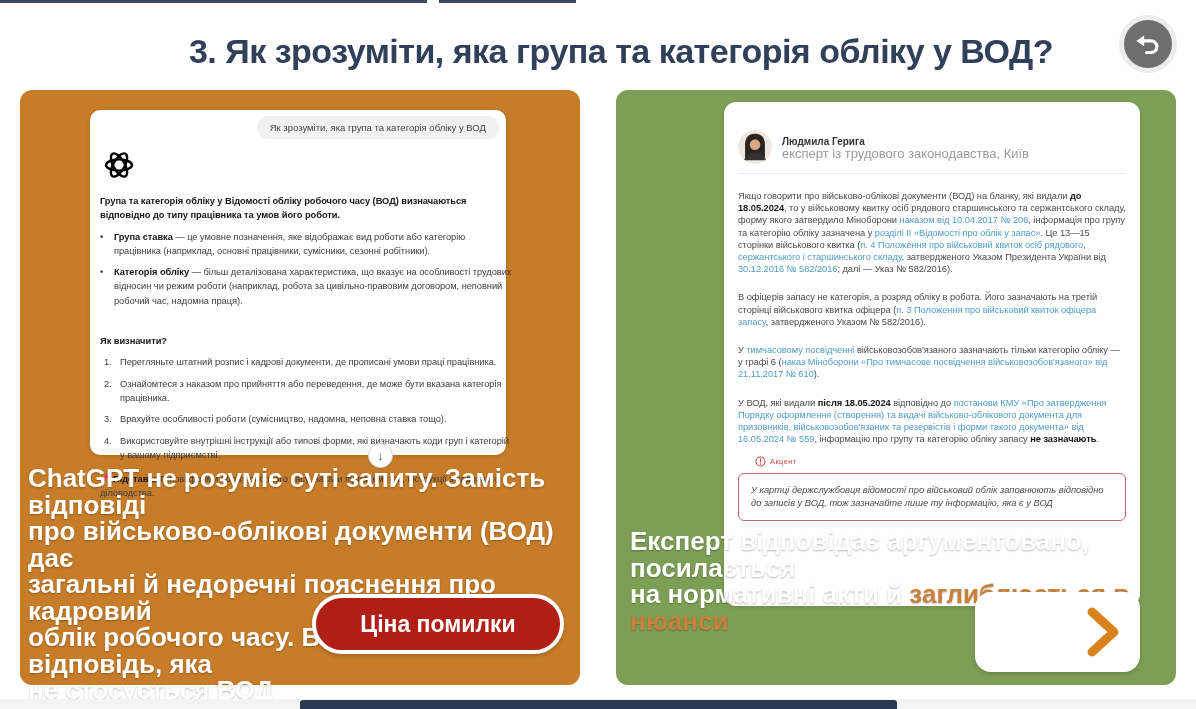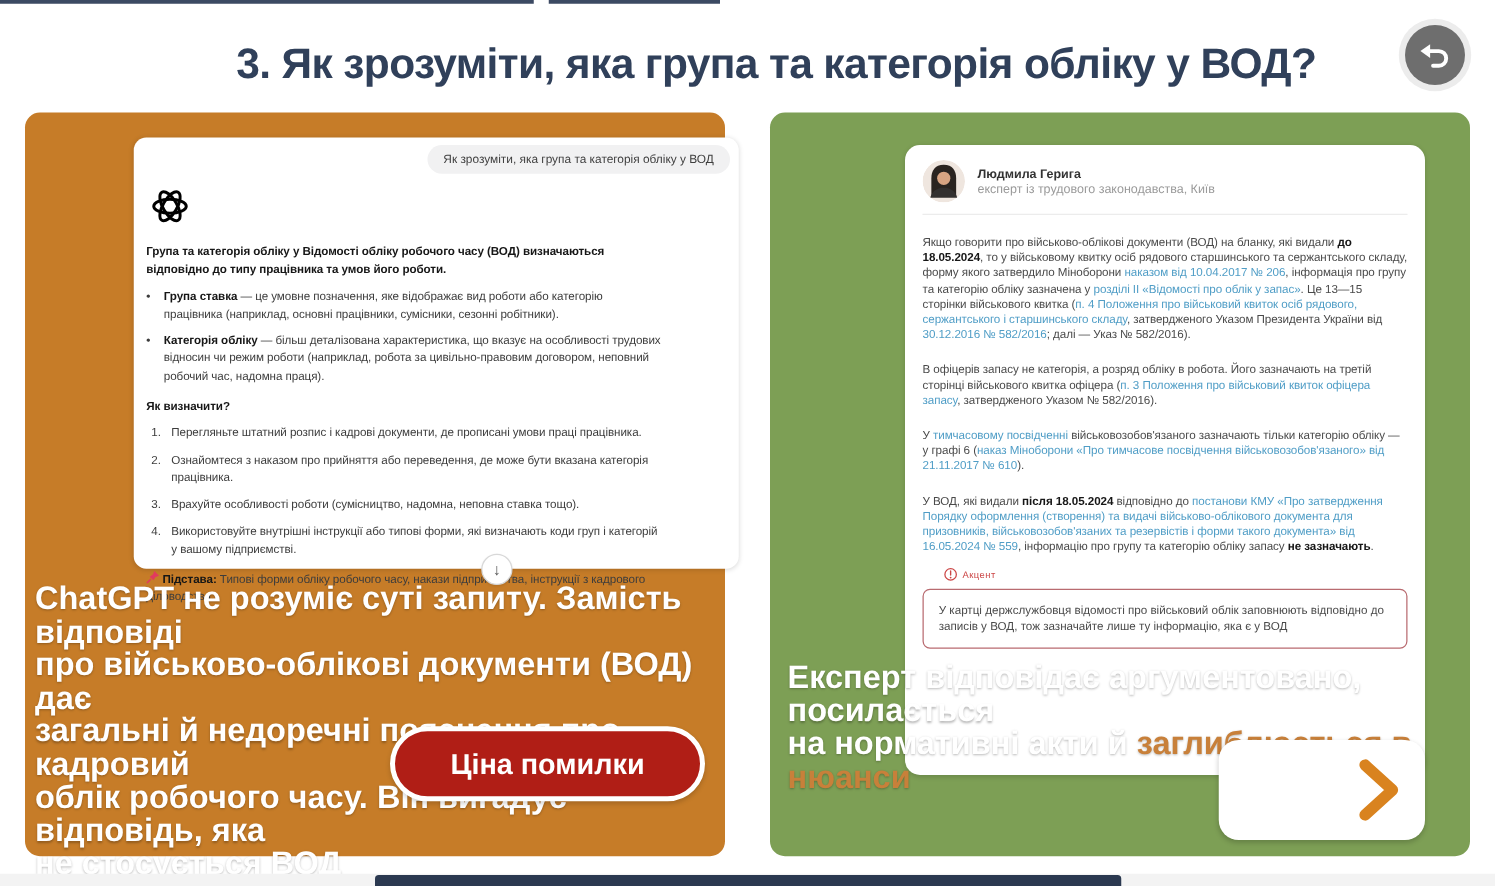--- a/index.html
+++ b/index.html
@@ -17,66 +17,66 @@
             display:flex;align-items:center;justify-content:center;cursor:pointer;}
   .back-inner{width:48px;height:48px;border-radius:50%;background:#6e6e6e;display:flex;
               align-items:center;justify-content:center;}
 
   
   .panel{top:90px;width:560px;height:595px;border-radius:12px;}
   .panel-left{left:20px;background:#c67c28;}
   .panel-right{left:616px;background:#7d9f55;}
 
   
-  .gpt-card{left:87px;top:20px;width:484px;height:345px;background:#fff;border-radius:10px;
+  .gpt-card{left:70px;top:20px;width:416px;height:345px;background:#fff;border-radius:10px;
             box-shadow:0 1px 4px rgba(0,0,0,.15);}
   .gpt-bubble{top:6px;right:7px;max-width:300px;background:#f1f1f2;border-radius:16px;
               padding:6px 13px;font-size:9.5px;color:#3f3f3f;}
   .gpt-logo{left:12px;top:38px;}
   .gpt-body{left:10px;top:84px;width:412px;font-size:9.3px;line-height:14.3px;color:#3c3c3c;
             letter-spacing:-.05px;}
   .gpt-body .s-b, .rich .s-b{font-weight:bold;color:#161616;}
   .row{display:flex;margin-top:7px;}
   .row .marker{width:14px;flex:0 0 14px;font-weight:bold;}
   .row .num{width:16px;flex:0 0 16px;text-align:left;padding-left:4px;}
-  .gpt-heading{font-weight:bold;color:#161616;margin-top:10px;}
+  .gpt-heading{font-weight:bold;color:#161616;margin-top:26px;}
   .basis{margin-top:10px;}
   .pin{vertical-align:-1px;margin-right:2px;}
   .gpt-scroll{left:278px;top:333px;width:23px;height:23px;border-radius:50%;background:#fff;
               border:1px solid #d8d8d8;color:#555;font-size:13px;display:flex;align-items:center;
               justify-content:center;cursor:pointer;box-shadow:0 1px 2px rgba(0,0,0,.1);}
 
   
   .caption{font-weight:bold;font-size:26px;line-height:26.5px;color:#fff;white-space:pre-line;
            text-shadow:0 1px 2px rgba(0,0,0,.28);}
   .left-caption{left:8px;top:375px;width:556px;}
   .right-caption{left:14px;top:438px;width:540px;}
   .s-hl{color:#c8803a;}
 
   
-  .cta-button{left:292px;top:491px;width:252px;height:60px;background:#b01e16;border:4px solid #fff;
+  .cta-button{left:292px;top:504px;width:252px;height:60px;background:#b01e16;border:4px solid #fff;
               border-radius:36px;color:#fff;font-size:23px;font-weight:bold;display:flex;
               align-items:center;justify-content:center;cursor:pointer;box-sizing:border-box;
               box-shadow:0 2px 4px rgba(0,0,0,.18);}
 
   
-  .expert-card{left:108px;top:26px;width:416px;height:504px;background:#fff;border-radius:12px;
-               padding:12px 14px;box-sizing:border-box;overflow:hidden;
+  .expert-card{left:108px;top:12px;width:416px;height:504px;background:#fff;border-radius:12px;
+               padding:28px 14px;box-sizing:border-box;overflow:hidden;
                box-shadow:0 1px 4px rgba(0,0,0,.15);}
   .exp-header{display:flex;align-items:center;gap:10px;margin-bottom:9px;}
   .avatar{width:34px;height:34px;border-radius:50%;overflow:hidden;flex:0 0 34px;}
   .exp-name{font-size:10px;font-weight:bold;color:#333;line-height:13px;}
-  .exp-role{font-size:10px;color:#9a9a9a;line-height:12px;}
+  .exp-role{font-size:13px;color:#9a9a9a;line-height:12px;}
   .exp-divider{border:none;border-top:1px solid #ececec;margin:0 0 9px 0;}
   .exp-p{font-size:9.3px;line-height:12.2px;color:#4a4a4a;margin:16px 0 11px 0;letter-spacing:-.05px;}
   .s-l{color:#4f9dc6;}
   .note-row{display:flex;align-items:center;gap:4px;margin:2px 0 6px 17px;}
   .note-label{font-size:7.5px;color:#cc4747;letter-spacing:.4px;}
   .callout{border:1px solid #b96b70;border-radius:6px;padding:10px 12px;font-size:9.3px;
-           line-height:12.8px;color:#4a4a4a;}
+           line-height:12.8px;color:#4a4a4a;font-style:italic;}
 
   
   .next-card{left:359px;top:502px;width:165px;height:80px;background:#fff;border-radius:16px;
              display:flex;align-items:center;justify-content:flex-end;padding-right:16px;
              box-sizing:border-box;cursor:pointer;box-shadow:0 2px 4px rgba(0,0,0,.18);}
 
   
   .bottom-strip{left:0;top:699px;width:1196px;height:10px;background:#f3f3f3;}
   .bottom-bar{left:300px;top:700px;width:597px;height:9px;background:#2b3950;border-radius:3px 3px 0 0;}
 </style>

